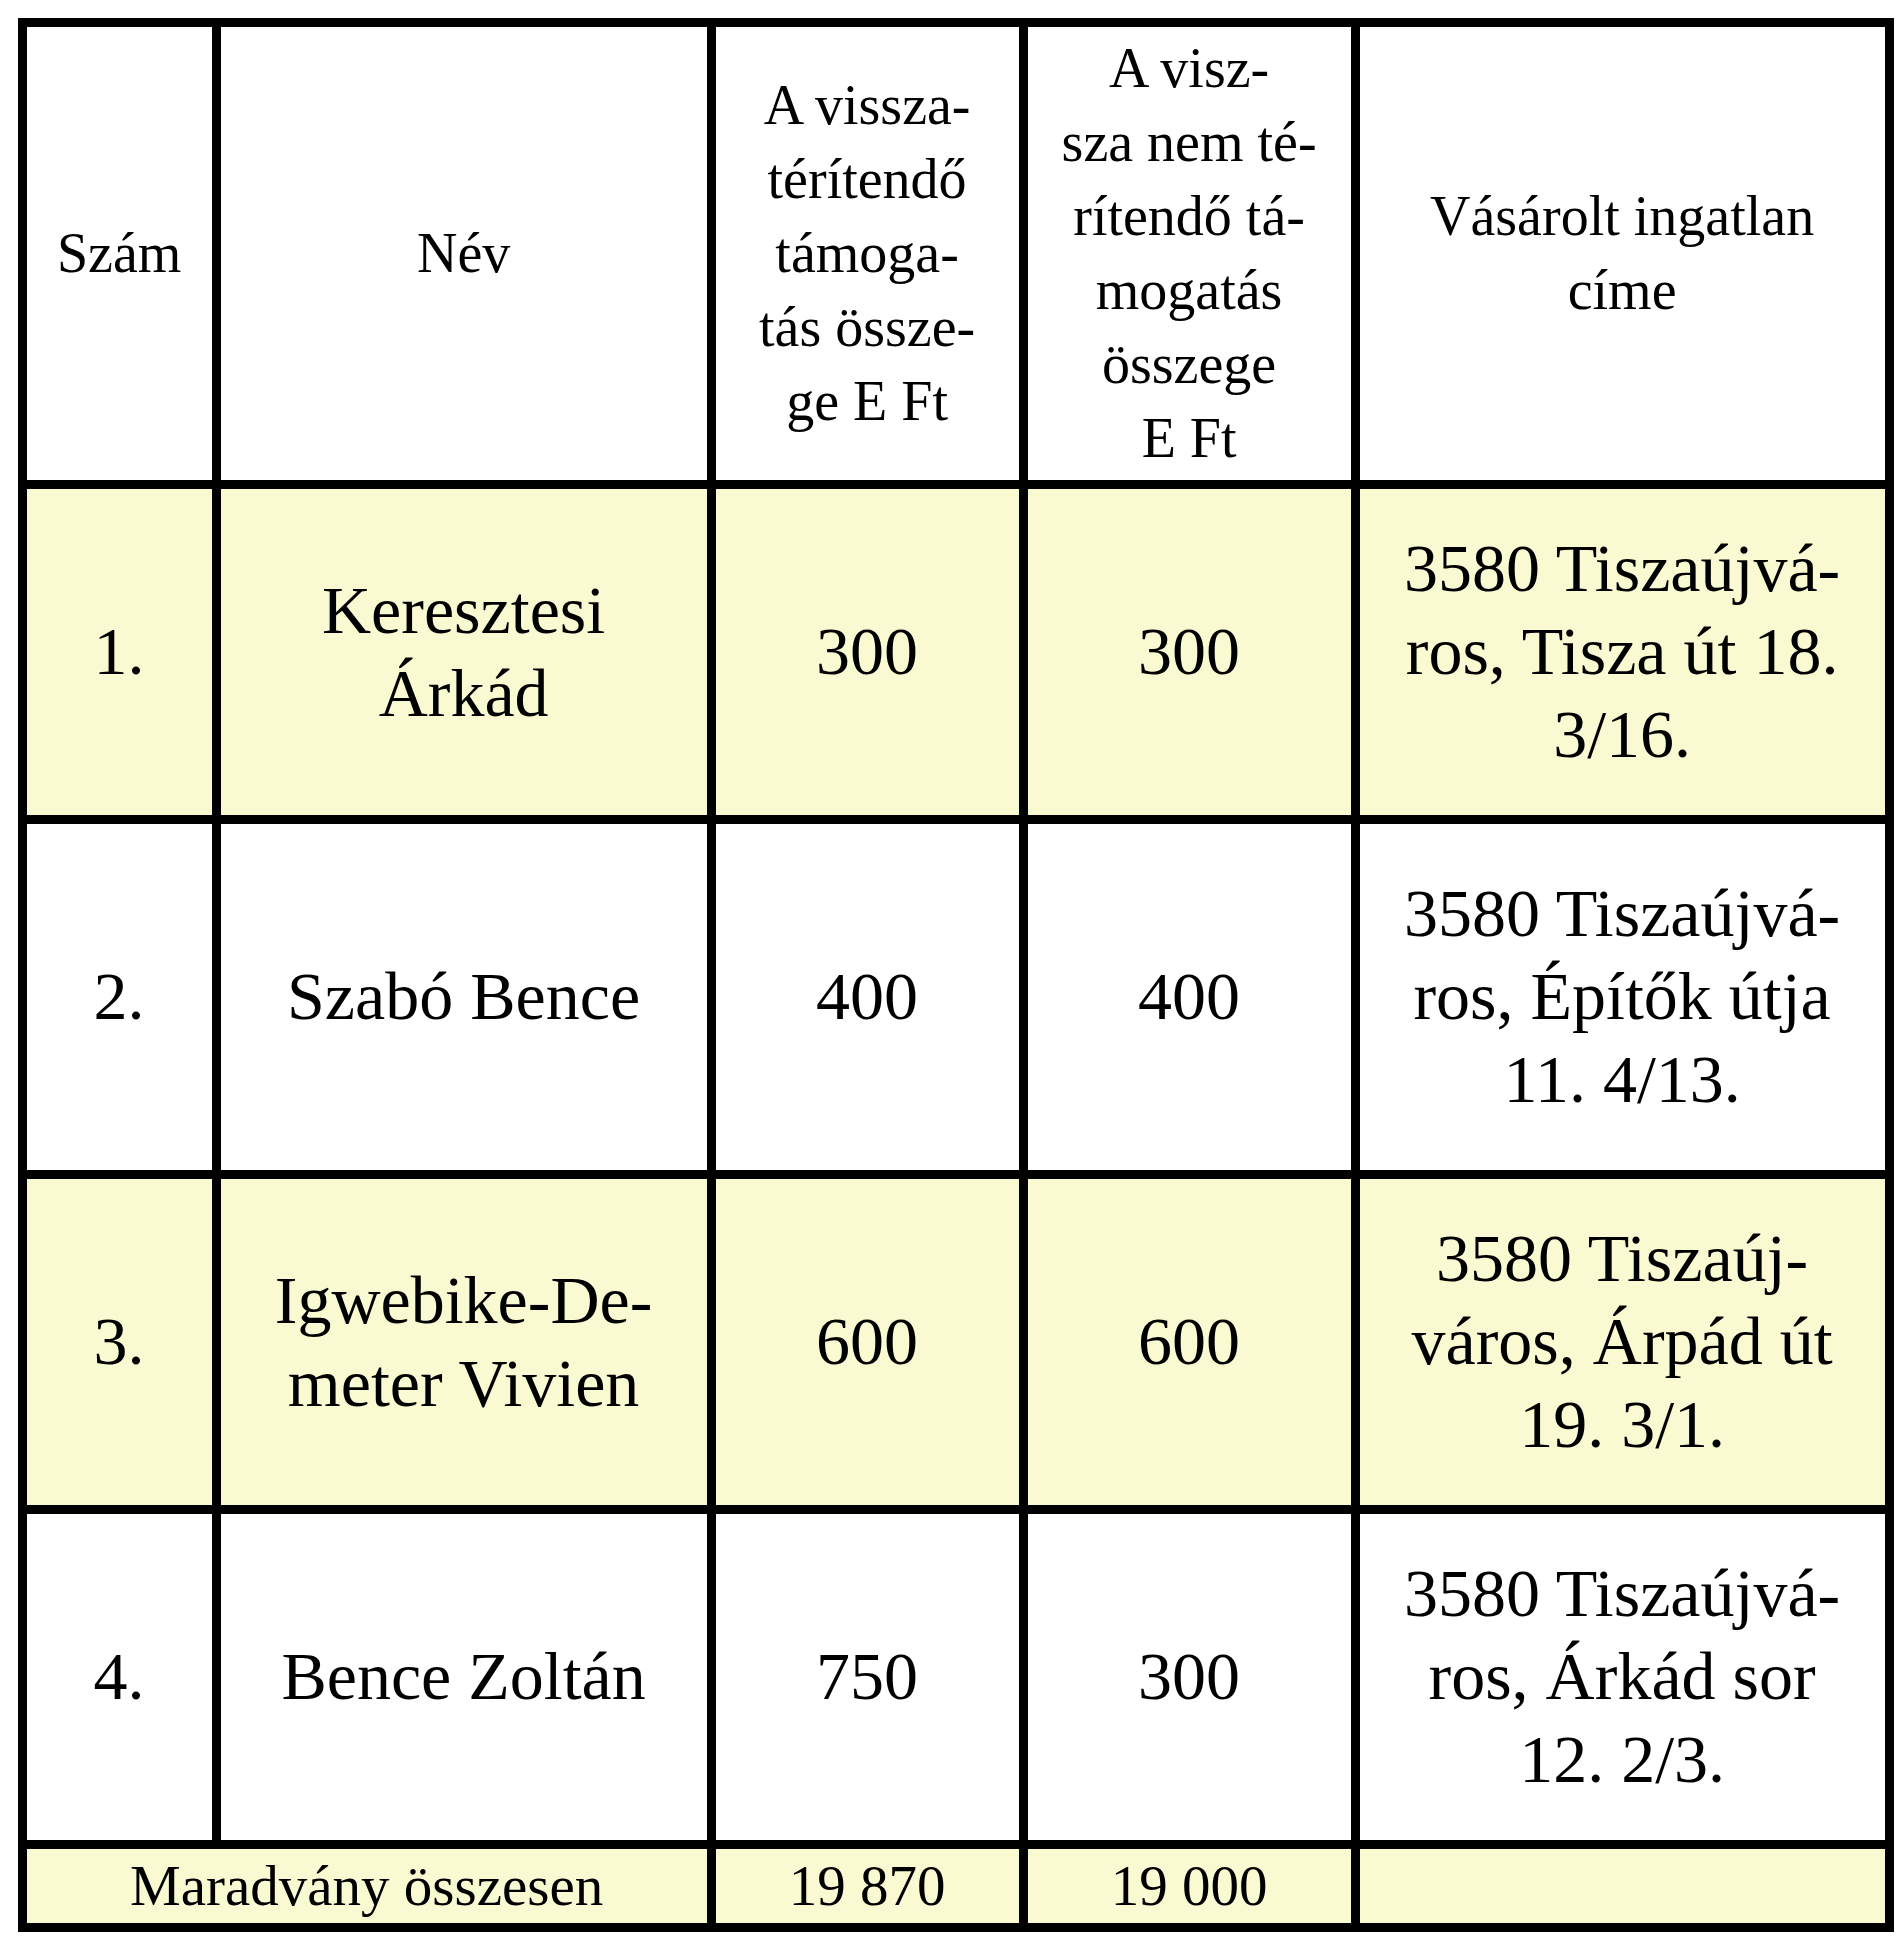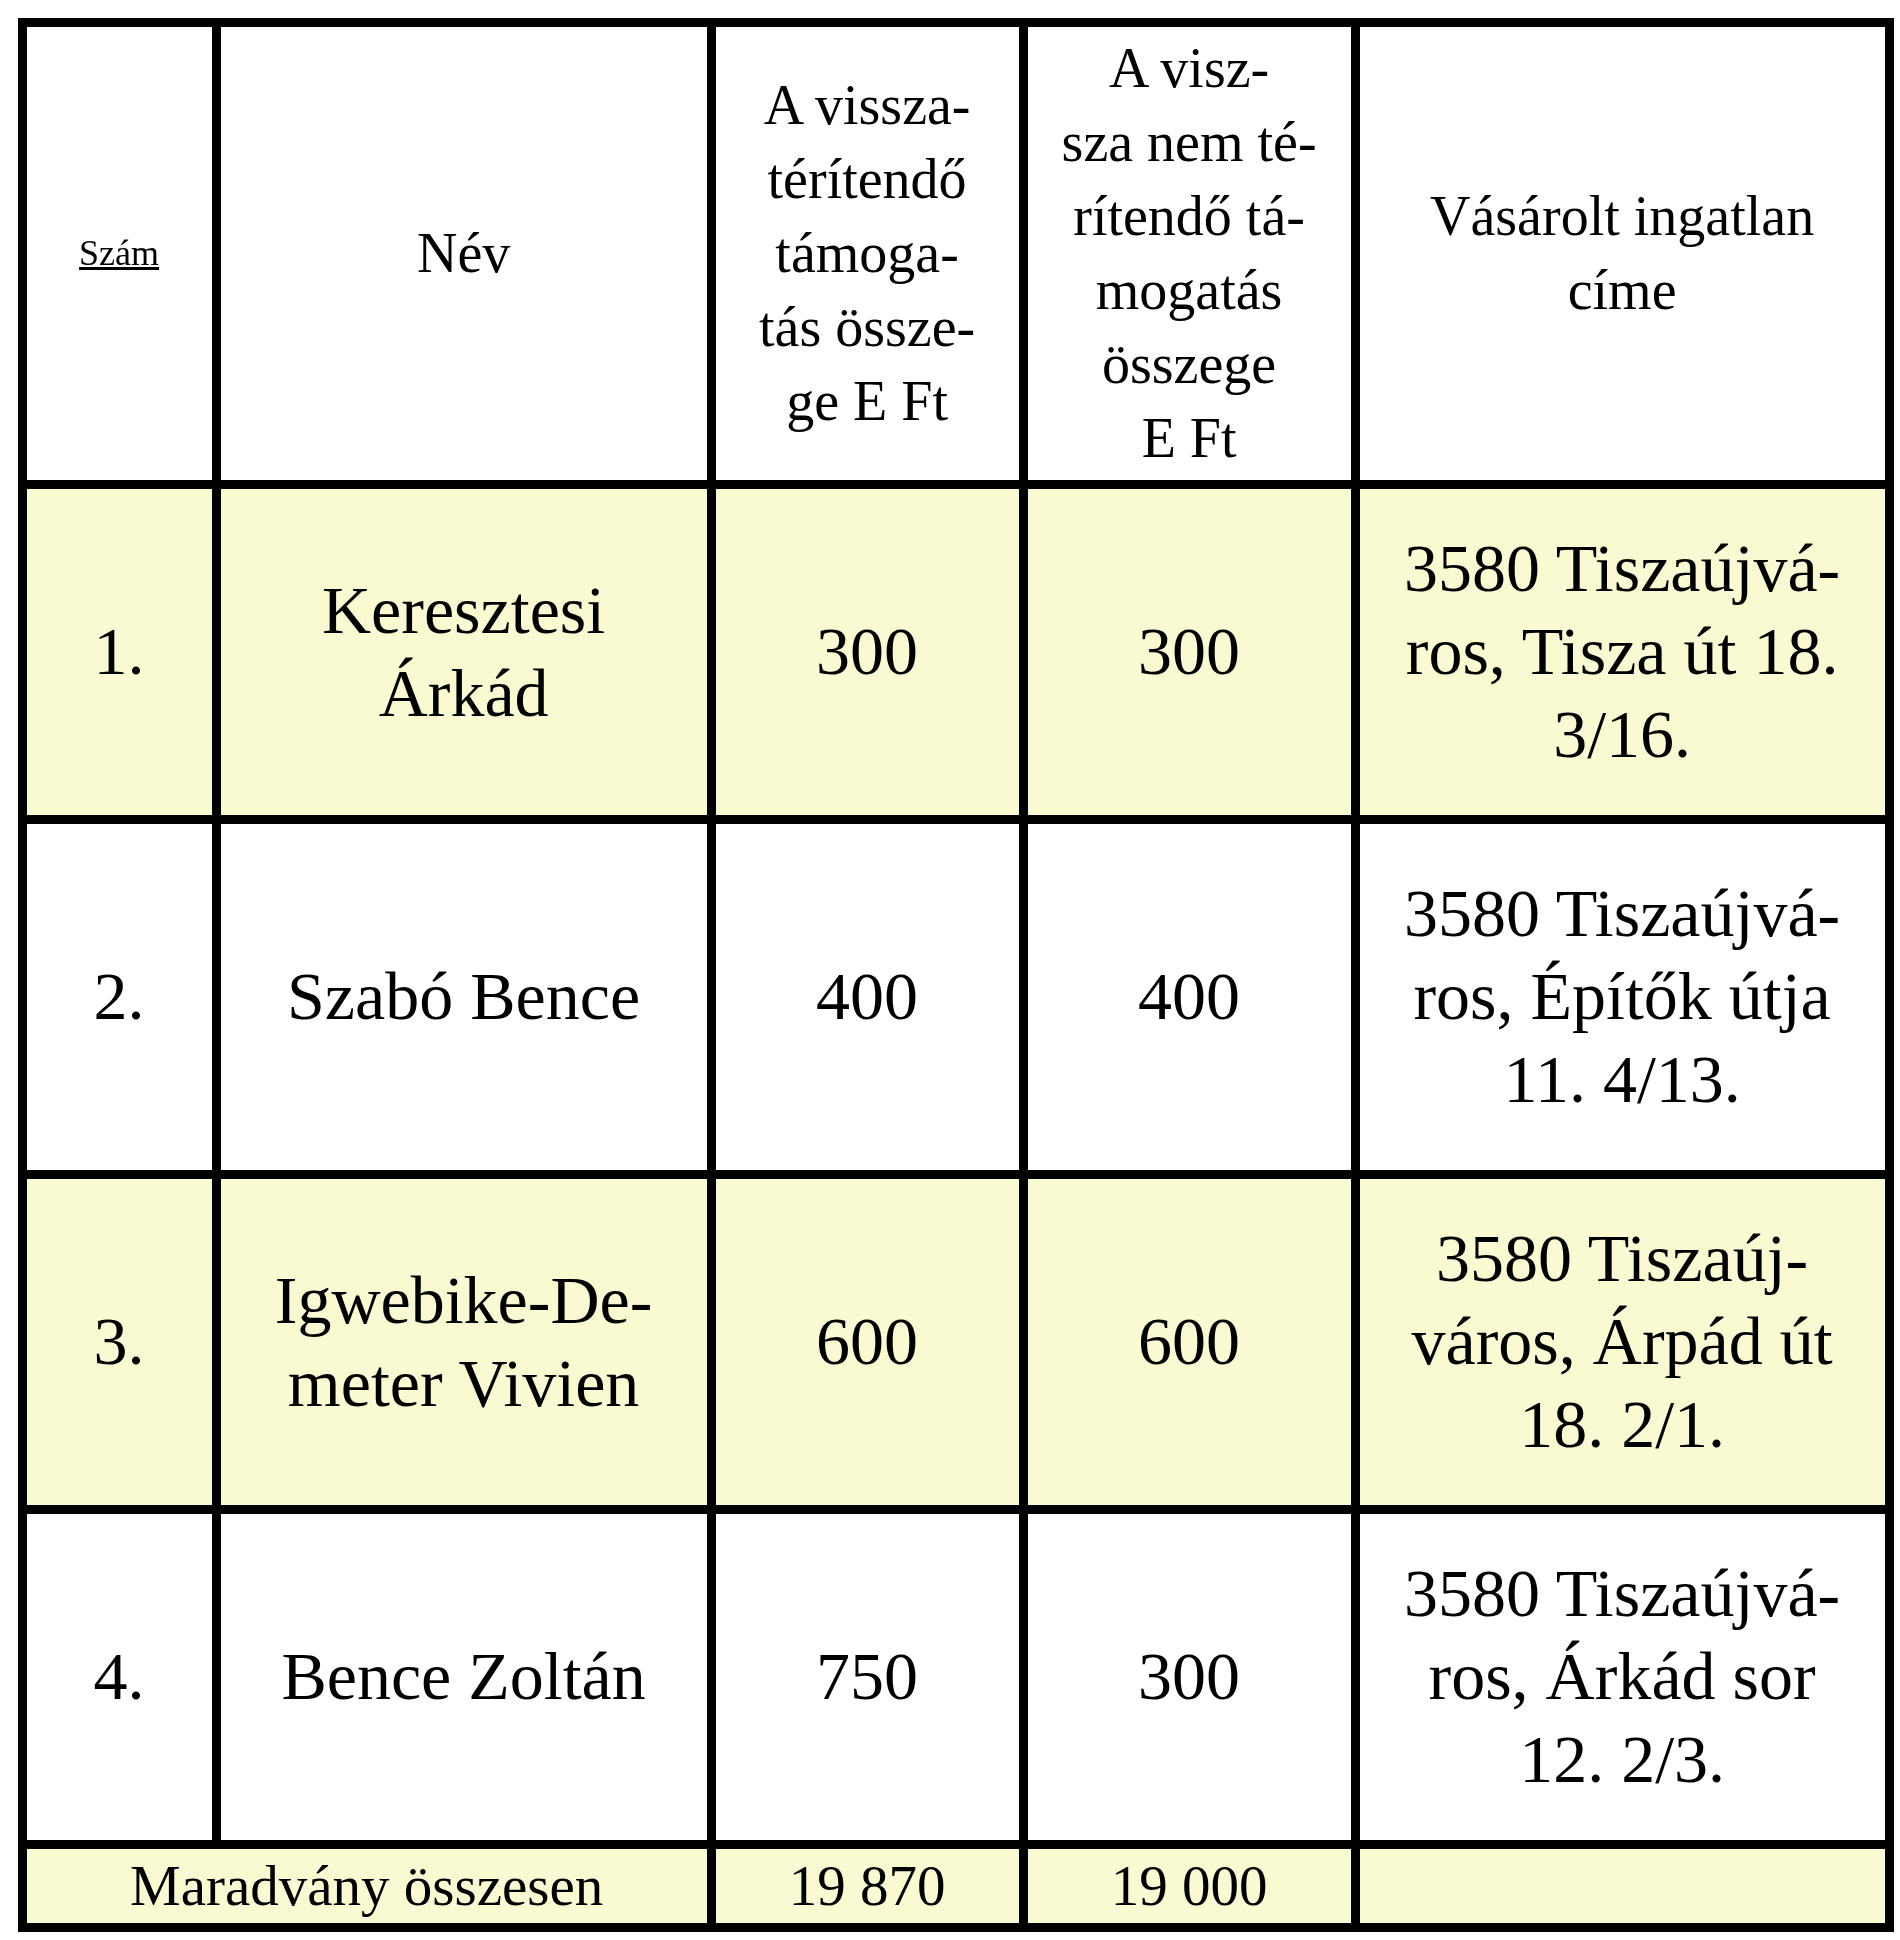--- a/index.html
+++ b/index.html
@@ -60,22 +60,21 @@
   }
   tbody td {
     font-size: 68px;
     line-height: 83px;
   }
   td.cell-num, th.cell-num {
     text-align: left;
     padding-left: 23px;
   }
   th.cell-num {
-    font-size: 36px;
-    text-decoration: underline;
+    font-size: 56px;
   }
   tfoot td {
     font-size: 57px;
     line-height: 1;
   }
   td.footer-label {
     text-align: left;
     padding-left: 23px;
   }
   .hl {
@@ -134,21 +133,21 @@
 11. 4/13.</td>
       </tr>
       <tr class="r-3 hl">
         <td class="cell-num">3.</td>
         <td>Igwebike-De-
 meter Vivien</td>
         <td>600</td>
         <td>600</td>
         <td>3580 Tiszaúj-
 város, Árpád út
-18. 2/1.</td>
+19. 3/1.</td>
       </tr>
       <tr class="r-4">
         <td class="cell-num">4.</td>
         <td>Bence Zoltán</td>
         <td>750</td>
         <td>300</td>
         <td>3580 Tiszaújvá-
 ros, Árkád sor
 12. 2/3.</td>
       </tr>

